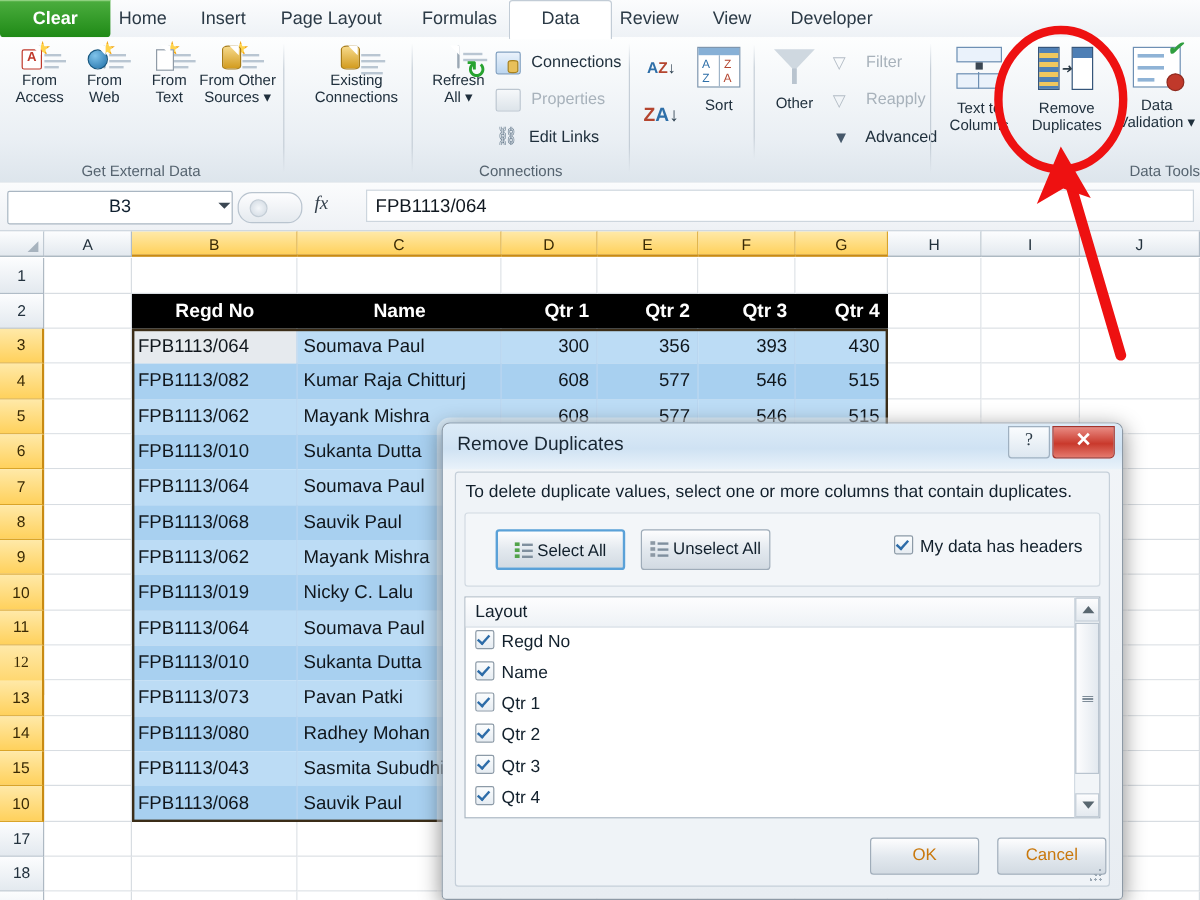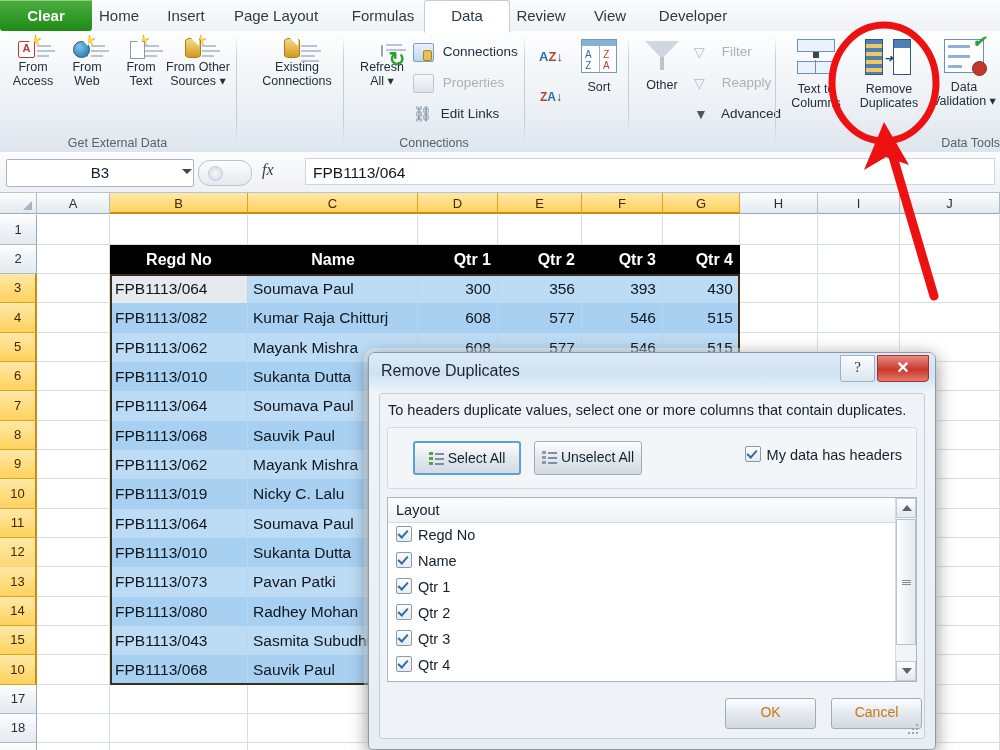--- a/index.html
+++ b/index.html
@@ -442,21 +442,21 @@
     <div class="glabel">Connections</div>
   </div>
 
   <div class="gsep" style="left:524px"></div>
 
   <div class="rgroup" style="left:526px;width:246px">
     <div style="position:absolute;left:8px;top:8px;width:34px;height:34px;text-align:center;font-size:14px;color:#2a3d4d;line-height:34px">
       <span style="font-size:13px"><b style="color:#2e6fa8">A</b><b style="color:#b4452f">Z</b>↓</span>
     </div>
     <div style="position:absolute;left:8px;top:48px;width:34px;height:34px;text-align:center;font-size:14px;color:#2a3d4d;line-height:34px">
-      <span style="font-size:12px"><b style="color:#b4452f">Z</b><b style="color:#2e6fa8">A</b>↓</span>
+      <span style="font-size:16px"><b style="color:#b4452f">Z</b><b style="color:#2e6fa8">A</b>↓</span>
     </div>
     <div class="bigbtn" style="left:46px;width:54px">
       <span class="ico">
         <span style="display:inline-block;width:36px;height:34px;background:#fff;border:1px solid #7e96ae;box-sizing:border-box;position:relative">
           <i style="position:absolute;left:0;top:0;right:0;height:6px;background:#87b0d6"></i>
           <i style="position:absolute;left:17px;top:6px;bottom:0;width:1px;background:#9fb4c8"></i>
           <span style="position:absolute;left:3px;top:9px;font-size:10px;color:#2e6fa8">A<br>Z</span>
           <span style="position:absolute;left:21px;top:9px;font-size:10px;color:#b4452f">Z<br>A</span>
         </span>
       </span>
@@ -560,21 +560,21 @@
       <div class="rowh" style="top: 52px; height: 29px; line-height: 28px;">2</div>
       <div class="rowh sel" style="top: 81px; height: 29px; line-height: 28px;">3</div>
       <div class="rowh sel" style="top: 110px; height: 30px; line-height: 29px;">4</div>
       <div class="rowh sel" style="top: 140px; height: 29px; line-height: 28px;">5</div>
       <div class="rowh sel" style="top: 169px; height: 29px; line-height: 28px;">6</div>
       <div class="rowh sel" style="top: 198px; height: 30px; line-height: 29px;">7</div>
       <div class="rowh sel" style="top: 228px; height: 29px; line-height: 28px;">8</div>
       <div class="rowh sel" style="top: 257px; height: 29px; line-height: 28px;">9</div>
       <div class="rowh sel" style="top: 286px; height: 30px; line-height: 29px;">10</div>
       <div class="rowh sel" style="top: 316px; height: 29px; line-height: 28px;">11</div>
-      <div class="rowh sel" style="top: 345px; height: 41px; line-height: 28px;">12</div>
+      <div class="rowh sel" style="top: 345px; height: 41px; line-height: 28px; font-family: Liberation Serif, serif;">12</div>
       <div class="rowh sel" style="top: 374px; height: 30px; line-height: 29px;">13</div>
       <div class="rowh sel" style="top: 404px; height: 29px; line-height: 28px;">14</div>
       <div class="rowh sel" style="top: 433px; height: 29px; line-height: 28px;">15</div>
       <div class="rowh sel" style="top: 462px; height: 30px; line-height: 29px;">10</div>
       <div class="rowh" style="top: 492px; height: 29px; line-height: 28px;">17</div>
       <div class="rowh" style="top: 521px; height: 29px; line-height: 28px;">18</div>
       <div class="rowh" style="top: 550px; height: 30px; line-height: 29px;">19</div>
     </div>
   <div id="cells">
       <div class="gcell" style="left: 37px; width: 73px; top: 22px; height: 30px;"></div>
@@ -873,21 +873,21 @@
 </svg>
 
 <div id="dialog">
   <div id="dlg-title-bar">
     <div id="dlg-title">Remove Duplicates</div>
     <div id="dlg-help">?</div>
     <div id="dlg-close">✕</div>
   </div>
 
   <div id="dlg-body">
-    <div id="dlg-instruction">To headers duplicate values, select one or more columns that contain duplicates.</div>
+    <div id="dlg-instruction">To delete duplicate values, select one or more columns that contain duplicates.</div>
 
     <div id="dlg-toolpanel">
       <div class="btn" id="btn-select-all">
         <span class="listicon">
           <b style="top:0"></b><b style="top:5px"></b><b style="top:10px"></b>
           <i style="top:1px"></i><i style="top:6px"></i><i style="top:11px"></i>
         </span><span>Select All</span>
       </div>
       <div class="btn" id="btn-unselect-all">
         <span class="listicon grey">

